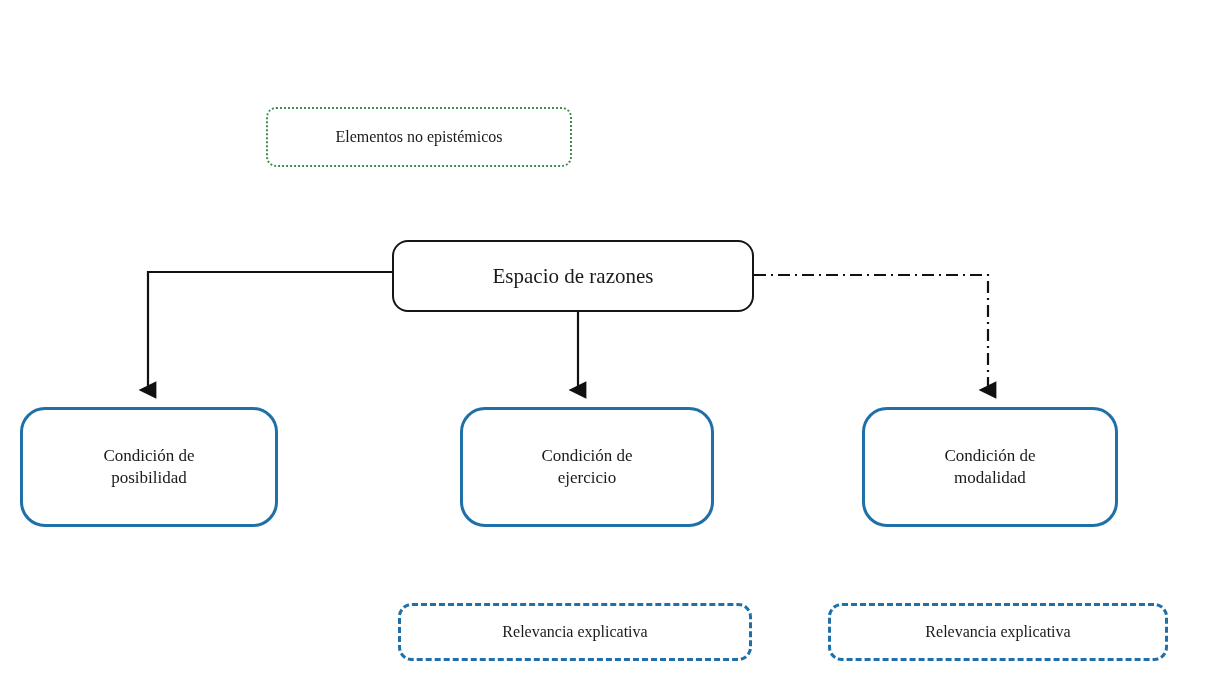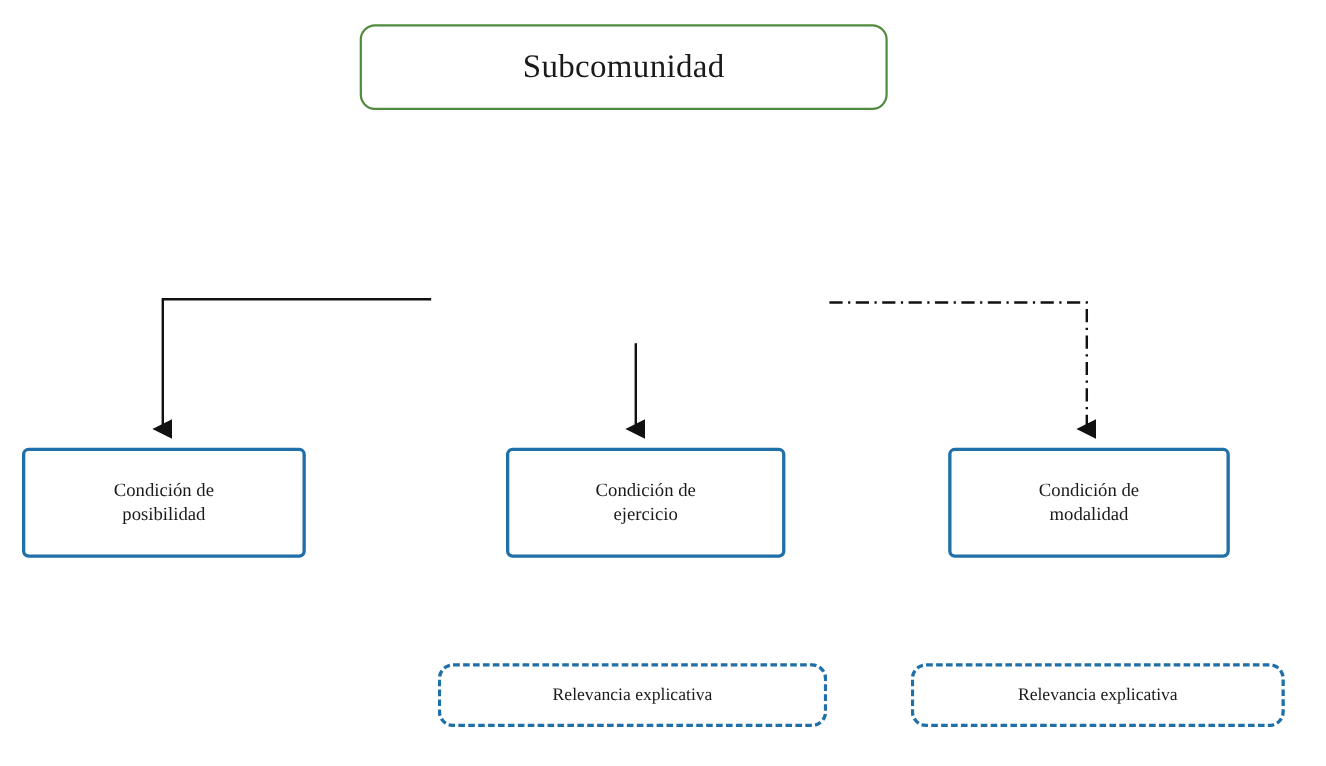--- a/index.html
+++ b/index.html
@@ -69,23 +69,23 @@
     top: 240px;
     width: 362px;
     height: 72px;
     border: 2px solid #161616;
     border-radius: 16px;
     font-size: 21px;
   }
   
   .node-blue {
     border: 3px solid #1f6fa8;
-    border-radius: 6px;
+    border-radius: 25px;
     font-size: 17px;
-    height: 100px;
+    height: 120px;
   }
   .node-posibilidad {
     left: 20px;
     top: 407px;
     width: 258px;
   }
   .node-ejercicio {
     left: 460px;
     top: 407px;
     width: 254px;
@@ -134,24 +134,25 @@
       </marker>
     </defs>
 
     <path d="M392,272 L148,272 L148,390" fill="none" stroke="#111111" stroke-width="2.2" marker-end="url(#arrow-black)"></path>
 
     <path d="M578,312 L578,390" fill="none" stroke="#111111" stroke-width="2.2" marker-end="url(#arrow-black2)"></path>
 
     <path d="M754,275 L988,275 L988,390" fill="none" stroke="#111111" stroke-width="2.2" stroke-dasharray="12,5,2,5" marker-end="url(#arrow-black3)"></path>
   </svg>
 
-  <div class="node node-subcomunidad">Subcomunidad</div>
+
+  <div class="node node-dotted-green node-no-epistemicos">Elementos no epistémicos</div>
 
 
-
+  <div class="node node-espacio">Espacio de razones</div>
 
   <div class="node node-blue node-posibilidad label-two-line">Condición de
 posibilidad</div>
 
   <div class="node node-blue node-ejercicio label-two-line">Condición de
 ejercicio</div>
 
   <div class="node node-blue node-modalidad label-two-line">Condición de
 modalidad</div>
 

